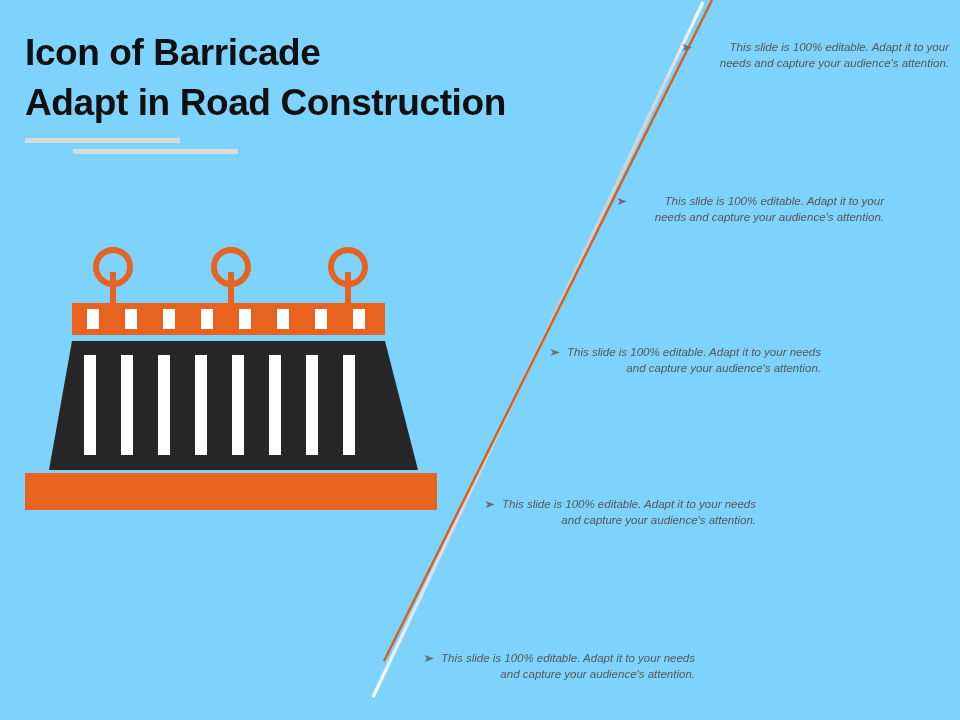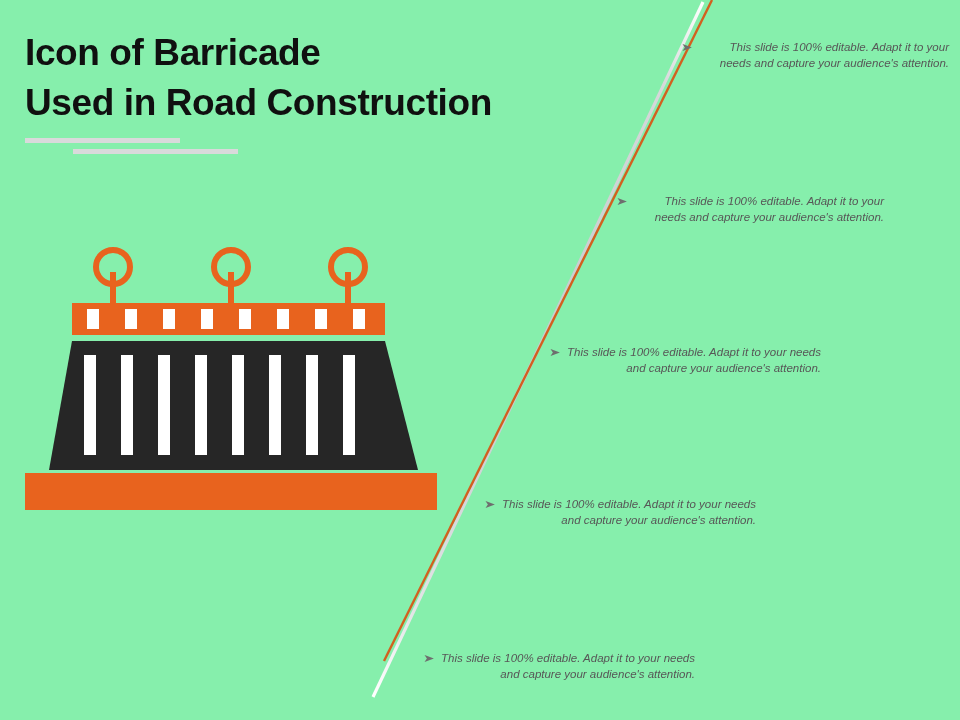--- a/index.html
+++ b/index.html
@@ -7,21 +7,21 @@
     padding: 0;
     background: #ffffff;
   }
   body {
     font-family: "Liberation Sans", sans-serif;
   }
   #slide {
     position: relative;
     width: 960px;
     height: 720px;
-    background: #86efac;
+    background: #7dd3fc;
     overflow: hidden;
   }
 
   
   #title-block {
     position: absolute;
     left: 25px;
     top: 28px;
     width: 580px;
   }
@@ -101,21 +101,21 @@
   #bullet-3 { left: 484px; top: 497px; width: 272px; }
   #bullet-4 { left: 423px; top: 651px; width: 272px; }
 </style>
 </head>
 <body>
 
 <div id="slide">
 
   <div id="title-block">
     <div class="title-line">Icon of Barricade</div>
-    <div class="title-line">Used in Road Construction</div>
+    <div class="title-line">Adapt in Road Construction</div>
   </div>
   <div class="underline-bar" id="underline-bar-1"></div>
   <div class="underline-bar" id="underline-bar-2"></div>
 
   <svg id="divider-lines" viewBox="0 0 960 720" width="960" height="720">
     <defs>
       <linearGradient id="grayFade" x1="0" y1="1" x2="1" y2="0" gradientUnits="objectBoundingBox">
         <stop offset="0" stop-color="#ffffff"></stop>
         <stop offset="0.12" stop-color="#e3e5e7"></stop>
         <stop offset="0.45" stop-color="#c6c9cc"></stop>

